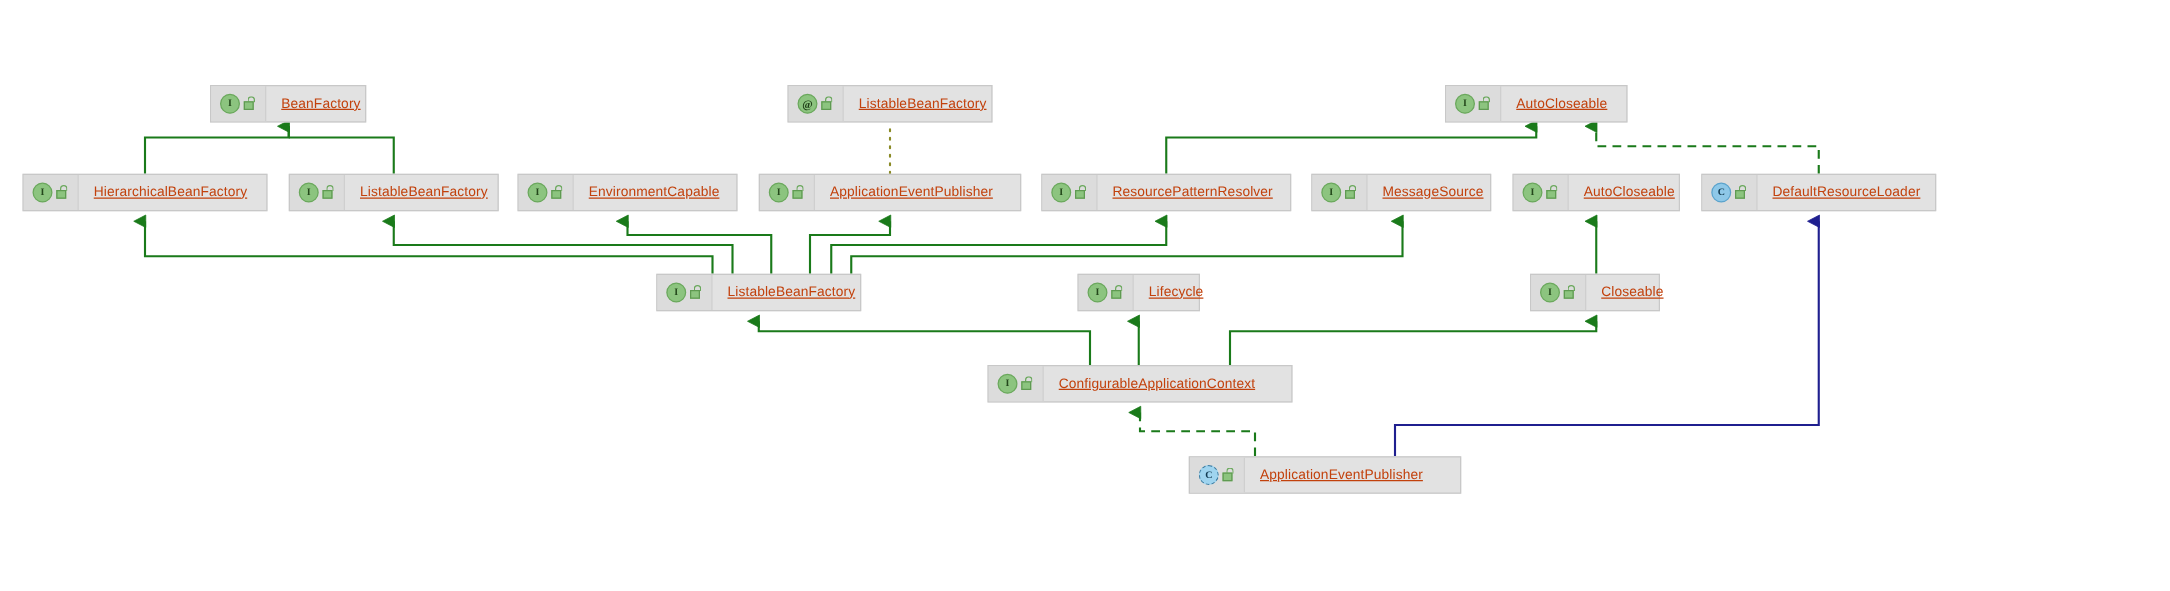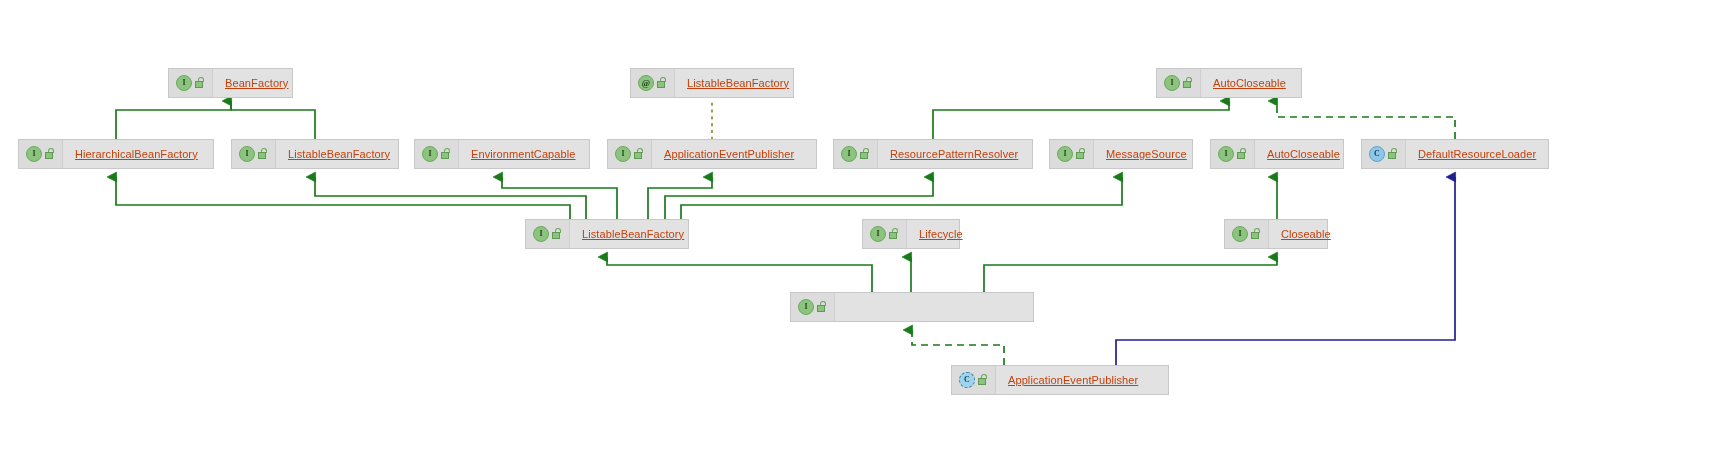--- a/index.html
+++ b/index.html
@@ -323,20 +323,21 @@
         <span class="node-label">Closeable</span>
       </div>
       <div class="node" style="left: 790px; top: 292px; width: 244px;">
         <div class="node-icons">
           <span class="badge badge-interface">I</span>
           <span class="lock lock-class">
             <span class="shackle"></span>
             <span class="body"></span>
           </span>
         </div>
+        <span class="node-label">ConfigurableApplicationContext</span>
       </div>
       <div class="node" style="left: 951px; top: 365px; width: 218px;">
         <div class="node-icons">
           <span class="badge badge-abstract-class">C</span>
           <span class="lock lock-class">
             <span class="shackle"></span>
             <span class="body"></span>
           </span>
         </div>
         <span class="node-label">ApplicationEventPublisher</span>

